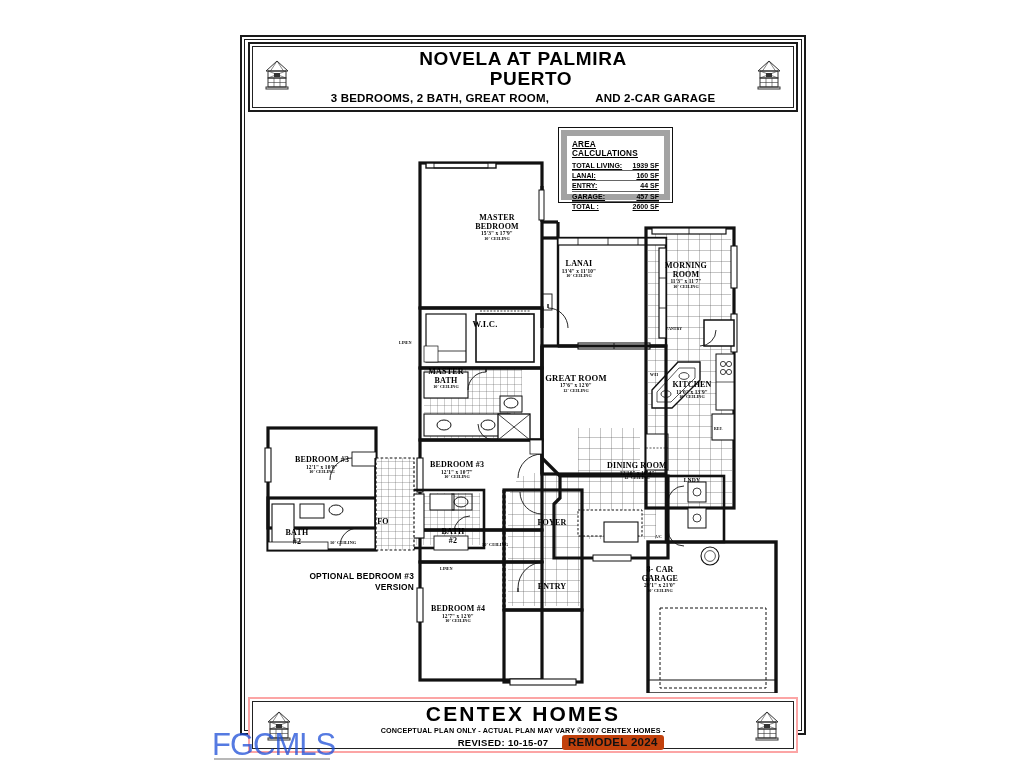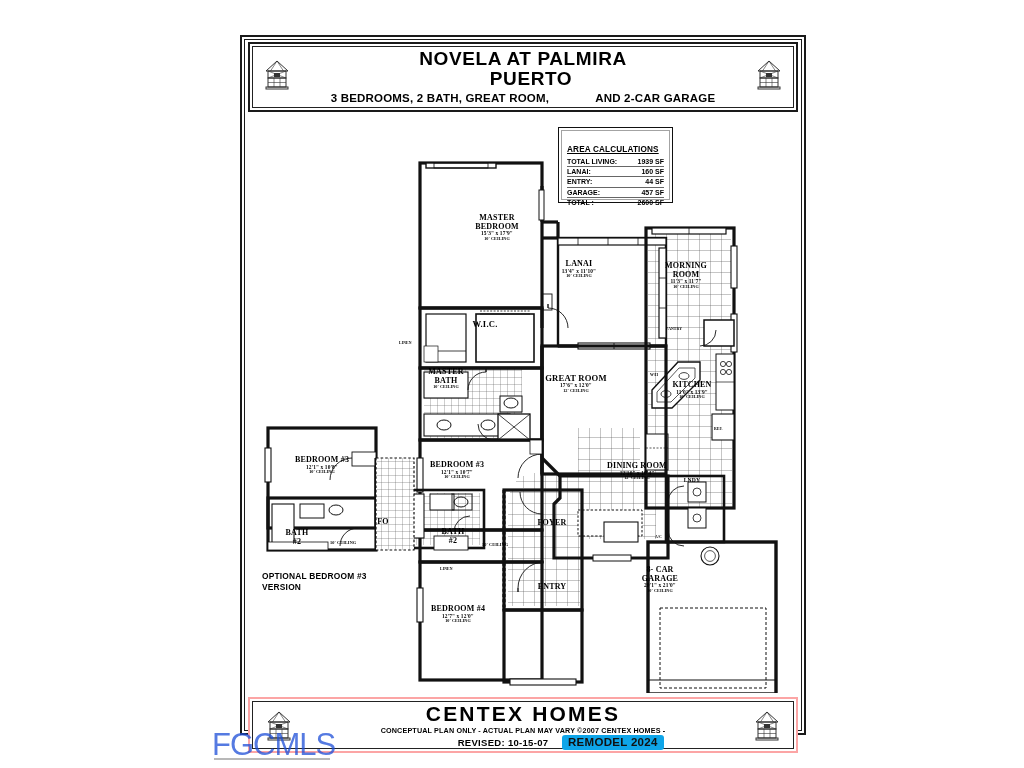--- a/index.html
+++ b/index.html
@@ -29,51 +29,51 @@
   .footblock{position:absolute;left:248px;top:697px;width:550px;height:56px;
     border:2px solid #fca5a5;background:#fff;box-sizing:border-box;}
   .footblock-in{position:absolute;left:2px;top:2px;right:2px;bottom:2px;border:1px solid #222;}
   .foot-main{position:absolute;left:0;right:0;top:3px;text-align:center;
     font-size:21px;font-weight:bold;letter-spacing:2.2px;}
   .foot-note{position:absolute;left:0;right:0;top:27px;text-align:center;
     font-size:7.2px;font-weight:bold;letter-spacing:.15px;}
   .foot-rev{position:absolute;left:0;right:0;top:38px;text-align:center;
     font-size:9.5px;font-weight:bold;letter-spacing:.3px;}
   .foot-rev .shift{display:inline-block;padding-right:40px;}
-  .remodel{position:absolute;left:562px;top:735px;background:#0ea5e9;
+  .remodel{position:absolute;left:562px;top:735px;background:#c2410c;
     font-size:11.5px;font-weight:bold;color:#111;padding:1px 6px 2px 6px;letter-spacing:.3px;
     border-radius:3px;}
 
   
   .gz{position:absolute;width:26px;height:30px;}
   .gz svg{display:block;}
 
   
   .areabox{position:absolute;left:558px;top:127px;width:115px;height:76px;
     border:1.5px solid #111;background:#fff;box-sizing:border-box;}
-  .areabox-in{position:absolute;left:2px;top:2px;right:2px;bottom:2px;border:1px solid #a3a3a3;padding:14px 5px;box-sizing:border-box;}
+  .areabox-in{position:absolute;left:2px;top:2px;right:2px;bottom:2px;border:6px solid #a3a3a3;padding:4px 5px;box-sizing:border-box;text-decoration:underline;}
   .area-title{font-size:8.2px;font-weight:bold;text-decoration:underline;letter-spacing:.15px;margin-bottom:3px;}
   .area-row{display:flex;justify-content:space-between;font-size:7px;font-weight:bold;line-height:9.2px;
     border-bottom:.6px solid #666;}
   .area-row:last-child{border-bottom:none;}
 
   
   #plan{position:absolute;left:248px;top:118px;width:550px;height:575px;}
   #plan svg{display:block;}
 
   
   .rlabel{position:absolute;text-align:center;font-family:"Liberation Serif",serif;
     font-weight:bold;color:#000;line-height:1.08;pointer-events:none;}
   .rlabel .nm{font-size:8px;letter-spacing:.2px;display:block;}
   .rlabel .nm.big{font-size:8.6px;}
   .rlabel .dim{font-size:5.4px;display:block;letter-spacing:.1px;}
   .rlabel .cei{font-size:4.2px;display:block;letter-spacing:.1px;}
   .rlabel.tiny .nm{font-size:5.6px;}
 
-  .optcap{position:absolute;text-align:left;font-family:"Liberation Sans",sans-serif;
+  .optcap{position:absolute;text-align:right;font-family:"Liberation Sans",sans-serif;
     font-weight:bold;font-size:8.4px;line-height:11px;letter-spacing:.2px;}
 
   .ceilnote{position:absolute;font-family:"Liberation Serif",serif;font-weight:bold;
     font-size:4.3px;letter-spacing:.1px;}
 
   
   .watermark{position:absolute;left:212px;top:727px;font-size:31px;font-weight:normal;
     letter-spacing:-1px;color:#1d4ed8;opacity:.75;font-family:"Liberation Sans",sans-serif;text-align:center;}
   .wm-line{position:absolute;left:214px;top:758px;width:116px;height:2px;background:#9a9a9a;opacity:.7;}
 </style>

